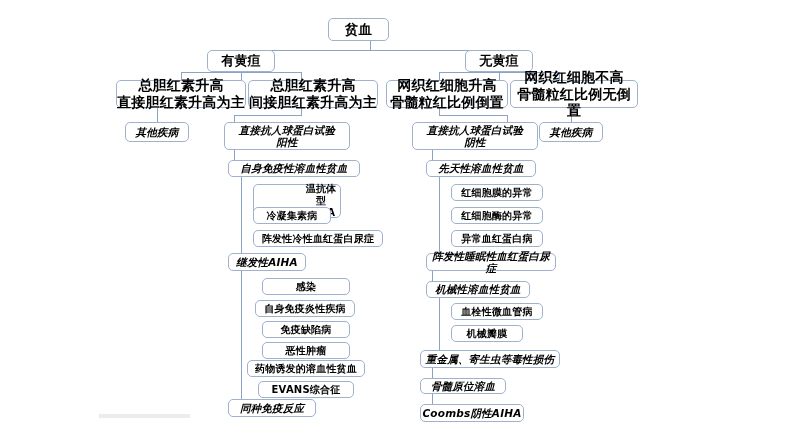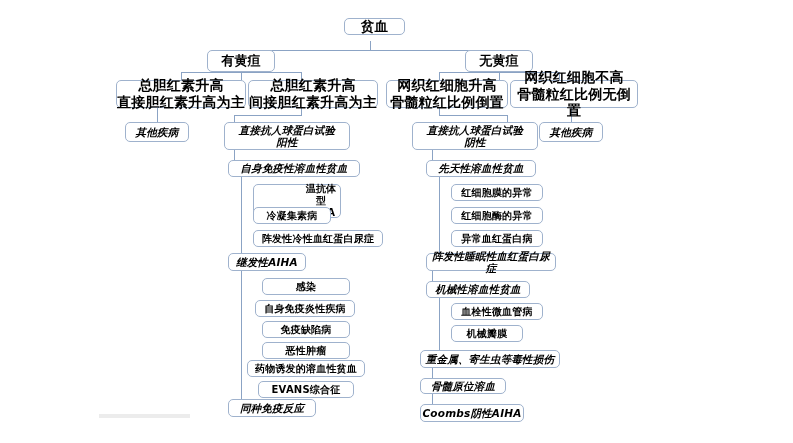--- a/index.html
+++ b/index.html
@@ -101,21 +101,21 @@
   <div class="conn v" style="left:439px; top:177px; height:76px;"></div>
 
   <div class="conn v" style="left:432px; top:271px; height:10px;"></div>
 
   <div class="conn v" style="left:439px; top:298px; height:52px;"></div>
 
   <div class="conn v" style="left:432px; top:368px; height:10px;"></div>
 
   <div class="conn v" style="left:432px; top:394px; height:10px;"></div>
 
-  <div class="node t-root" style="left:344px; top:18px; width:61px; height:17px;">贫血</div>
+  <div class="node t-root" style="left:328px; top:18px; width:61px; height:23px;">贫血</div>
 
   <div class="node t-l1" style="left:207px; top:50px; width:68px; height:22px;">有黄疸</div>
   <div class="node t-l1" style="left:465px; top:50px; width:68px; height:22px;">无黄疸</div>
 
   <div class="node t-l2" style="left:116px; top:80px; width:130px; height:28px;">总胆红素升高
 直接胆红素升高为主</div>
   <div class="node t-l2" style="left:248px; top:80px; width:130px; height:28px;">总胆红素升高
 间接胆红素升高为主</div>
   <div class="node t-l2" style="left:386px; top:80px; width:122px; height:28px;">网织红细胞升高
 骨髓粒红比例倒置</div>

